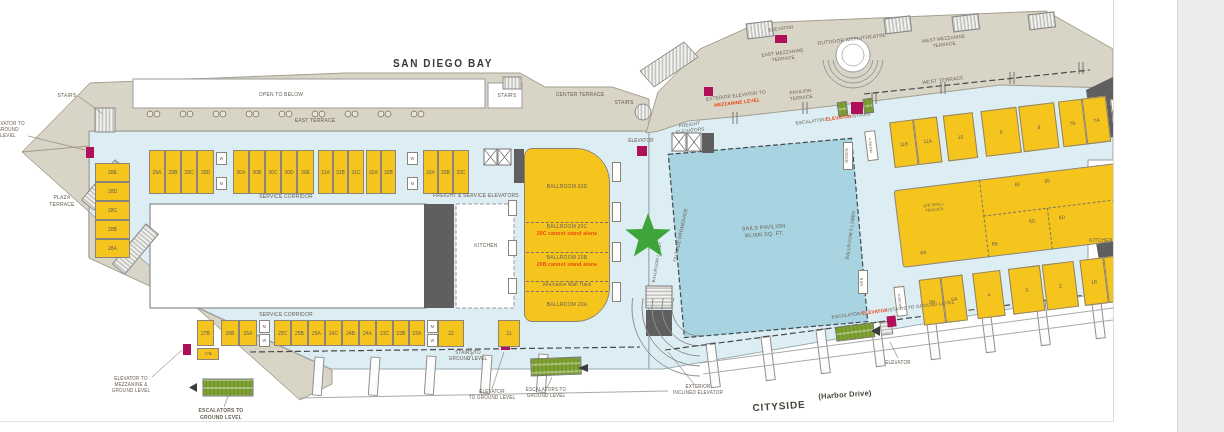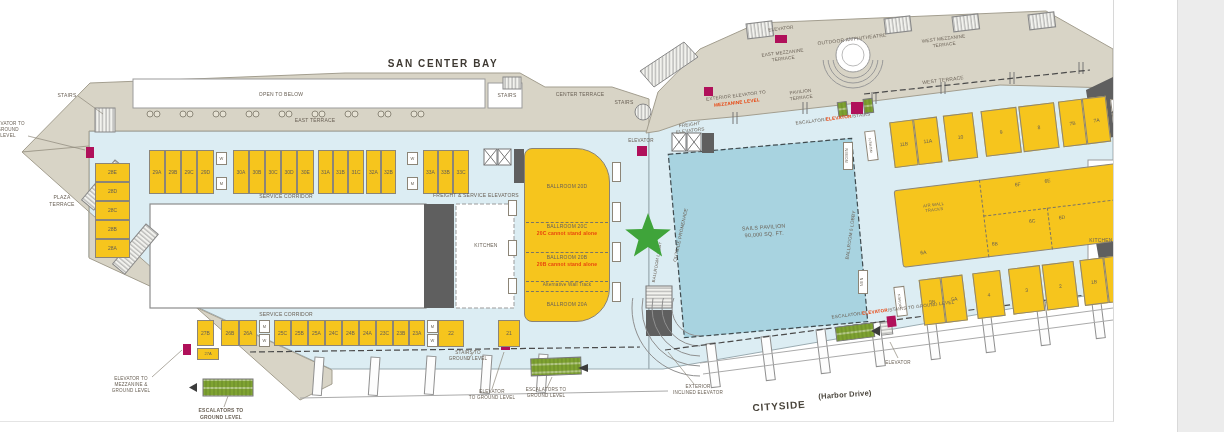--- a/index.html
+++ b/index.html
@@ -358,21 +358,21 @@
         <div class="rm room" style="left: 224px; top: 188px; width: 24px; height: 46px;">1A</div>
       </div>
 
 <div id="ballroom20"></div>
 <div class="bsep" style="top:222px"></div>
 <div class="bsep" style="top:252px"></div>
 <div class="bsep" style="top:281px"></div>
 <div class="bsep" style="top:291px"></div>
 
 <div id="labels">
-  <div class="lb big1" style="left:443px;top:63px">SAN CENTER BAY</div>
+  <div class="lb big1" style="left:443px;top:63px">SAN DIEGO BAY</div>
   <div class="lb" style="left:281px;top:94px">OPEN TO BELOW</div>
   <div class="lb" style="left:315px;top:120px">EAST TERRACE</div>
   <div class="lb" style="left:67px;top:95px">STAIRS</div>
   <div class="lb" style="left:507px;top:95px">STAIRS</div>
   <div class="lb" style="left:580px;top:94px">CENTER TERRACE</div>
   <div class="lb" style="left:624px;top:102px">STAIRS</div>
   <div class="lb f45" style="left:641px;top:141px">ELEVATOR</div>
   <div class="lb f45" style="left:690px;top:128px;transform:translate(-50%,-50%) rotate(-7deg)">FREIGHT
 ELEVATORS</div>
   <div class="lb f45" style="left:736px;top:96px;transform:translate(-50%,-50%) rotate(-7deg)">EXTERIOR ELEVATOR TO</div>

